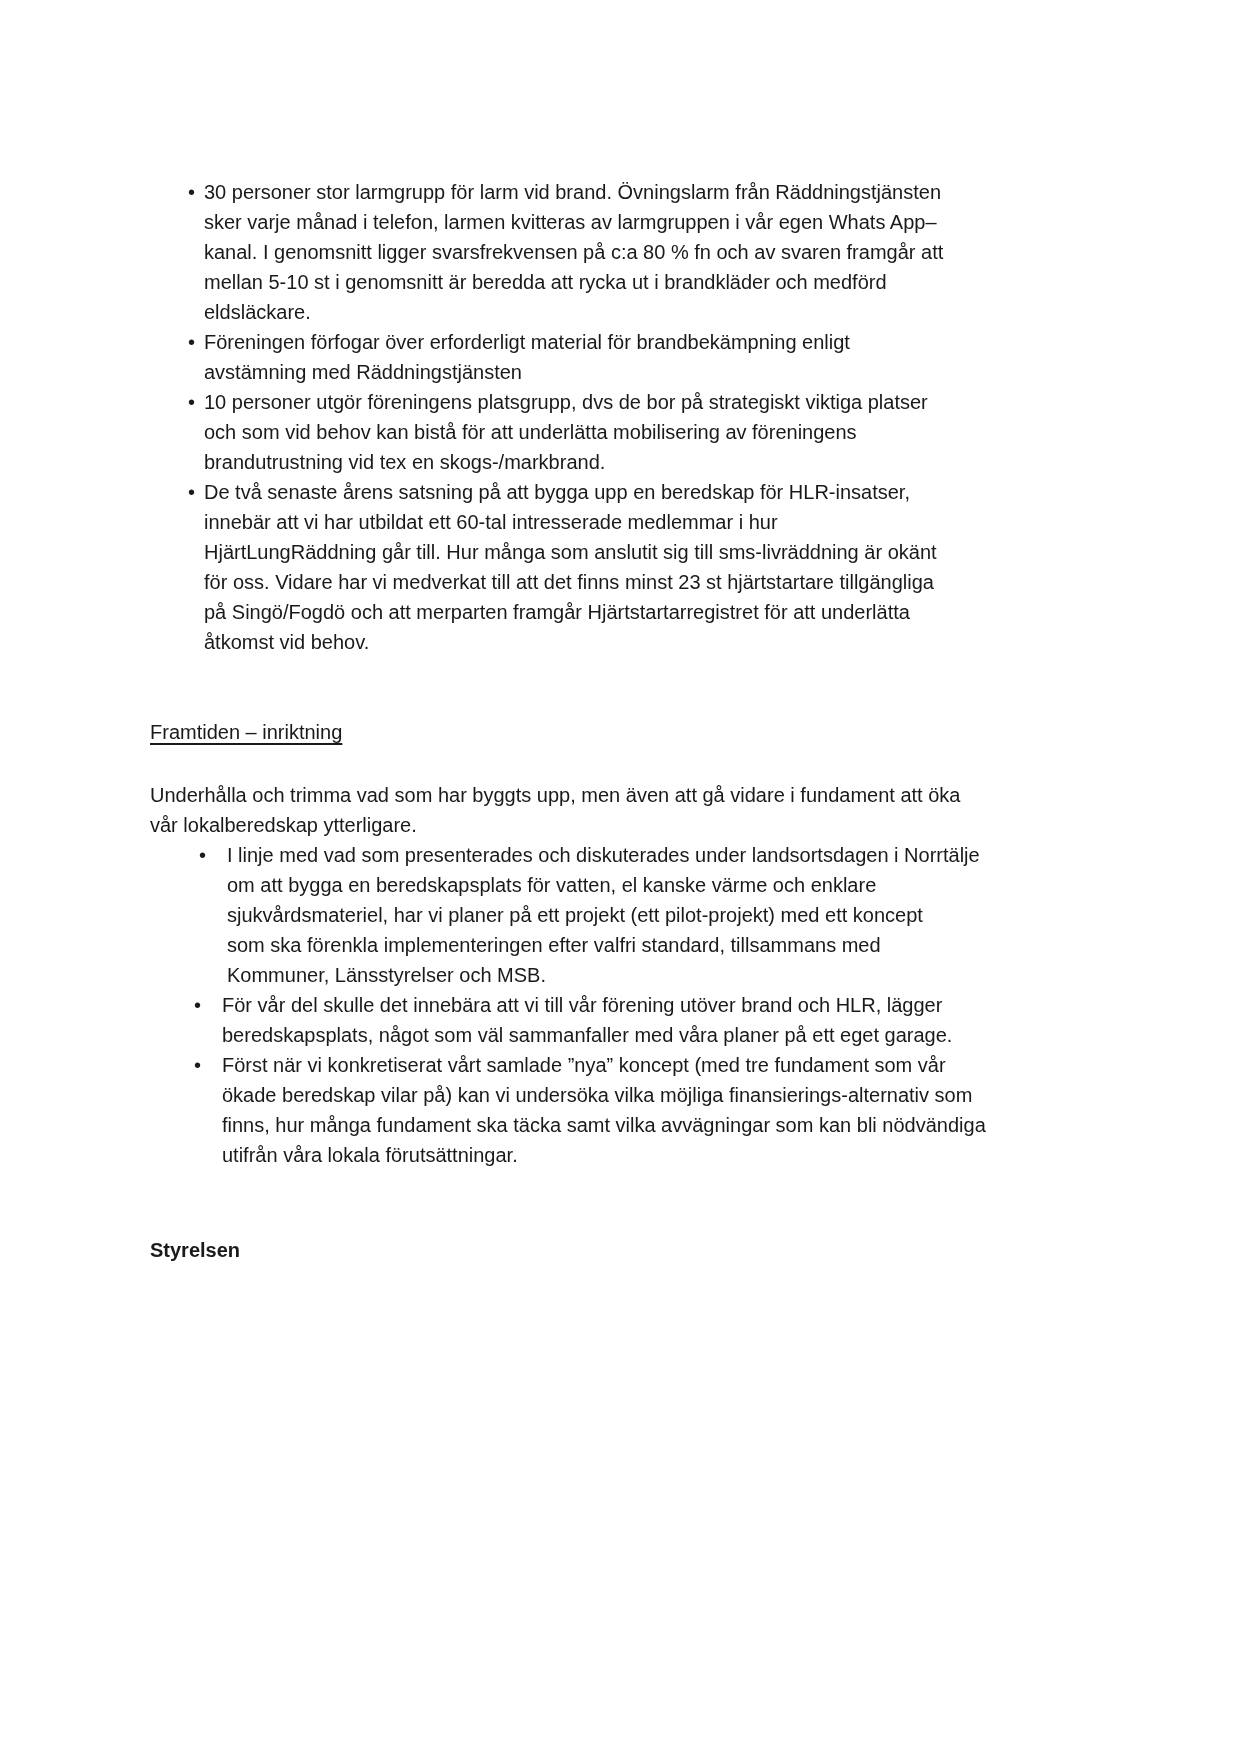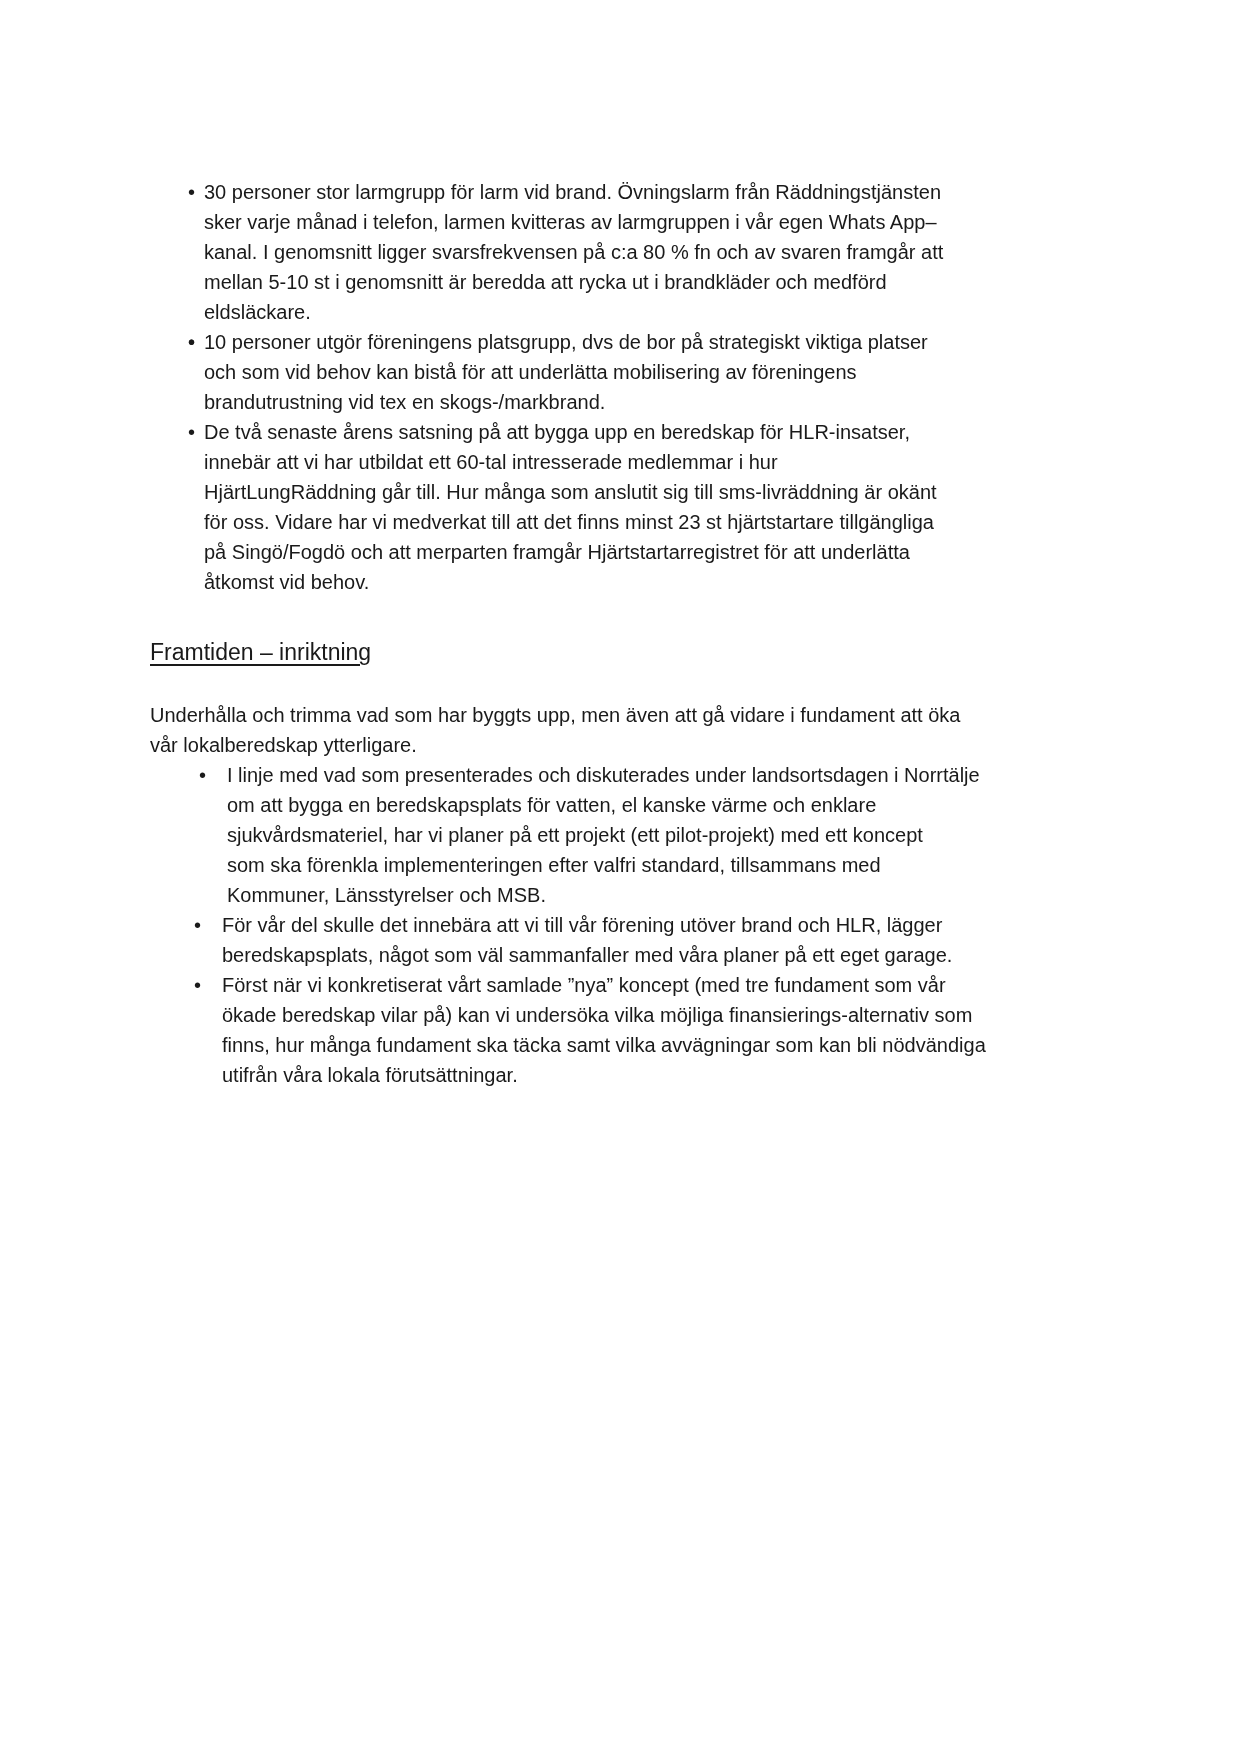--- a/index.html
+++ b/index.html
@@ -54,22 +54,22 @@
   ul.list-2 li.deep {
     padding-left: 77px;
   }
   ul.list-2 li.deep .bullet {
     left: 49px;
   }
   .li-text, .para-text {
     white-space: pre-line;
   }
   .section-heading {
-    margin: 40px 0 0 0;
-    font-size: 23px;
+    margin: 60px 0 0 0;
+    font-size: 20px;
     font-weight: 400;
     line-height: 30px;
     text-decoration: underline;
     text-underline-offset: 4px;
   }
   .intro-para {
     margin: 33px 0 0 0;
   }
   .doc-list.list-2 {
     margin-top: 0;
@@ -89,20 +89,22 @@
       <li>
         <span class="bullet">•</span>
         <span class="li-text">30 personer stor larmgrupp för larm vid brand. Övningslarm från Räddningstjänsten
 sker varje månad i telefon, larmen kvitteras av larmgruppen i vår egen Whats App–
 kanal. I genomsnitt ligger svarsfrekvensen på c:a 80 % fn och av svaren framgår att
 mellan 5-10 st i genomsnitt är beredda att rycka ut i brandkläder och medförd
 eldsläckare.</span>
       </li>
       <li>
         <span class="bullet">•</span>
+        <span class="li-text">Föreningen förfogar över erforderligt material för brandbekämpning enligt
+avstämning med Räddningstjänsten</span>
       </li>
       <li>
         <span class="bullet">•</span>
         <span class="li-text">10 personer utgör föreningens platsgrupp, dvs de bor på strategiskt viktiga platser
 och som vid behov kan bistå för att underlätta mobilisering av föreningens
 brandutrustning vid tex en skogs-/markbrand.</span>
       </li>
       <li>
         <span class="bullet">•</span>
         <span class="li-text">De två senaste årens satsning på att bygga upp en beredskap för HLR-insatser,
@@ -137,15 +139,16 @@
       </li>
       <li>
         <span class="bullet">•</span>
         <span class="li-text">Först när vi konkretiserat vårt samlade ”nya” koncept (med tre fundament som vår
 ökade beredskap vilar på) kan vi undersöka vilka möjliga finansierings-alternativ som
 finns, hur många fundament ska täcka samt vilka avvägningar som kan bli nödvändiga
 utifrån våra lokala förutsättningar.</span>
       </li>
     </ul>
 
+    <p class="signature">Styrelsen</p>
 
   </div>
 </div>
 
 </body></html>

